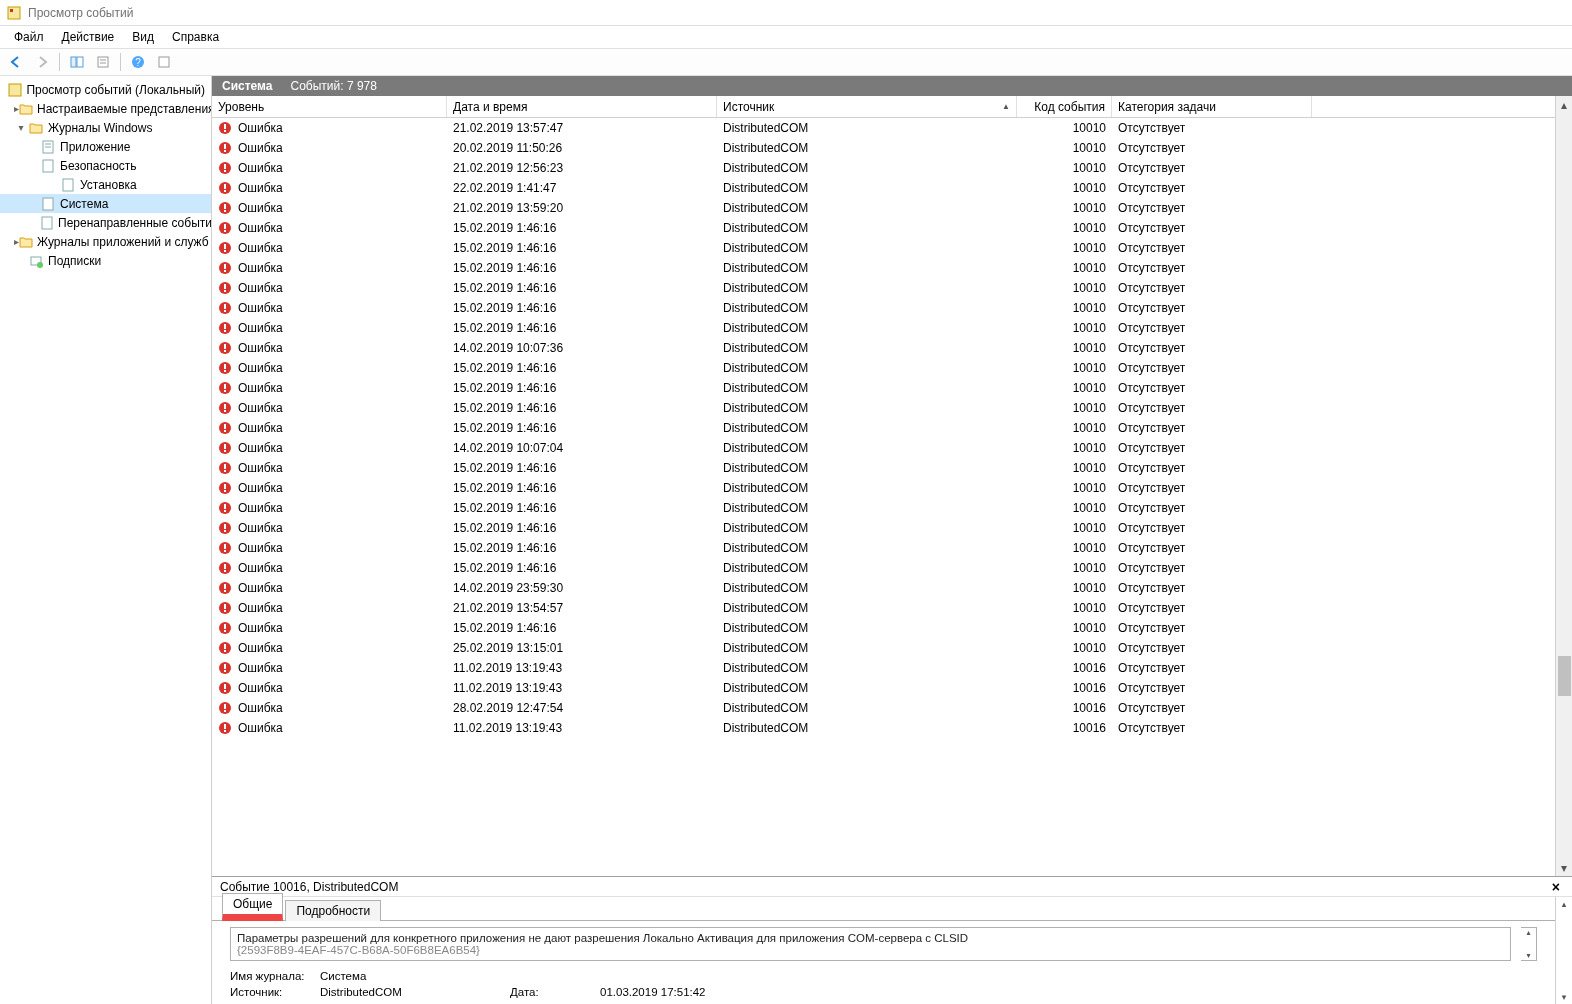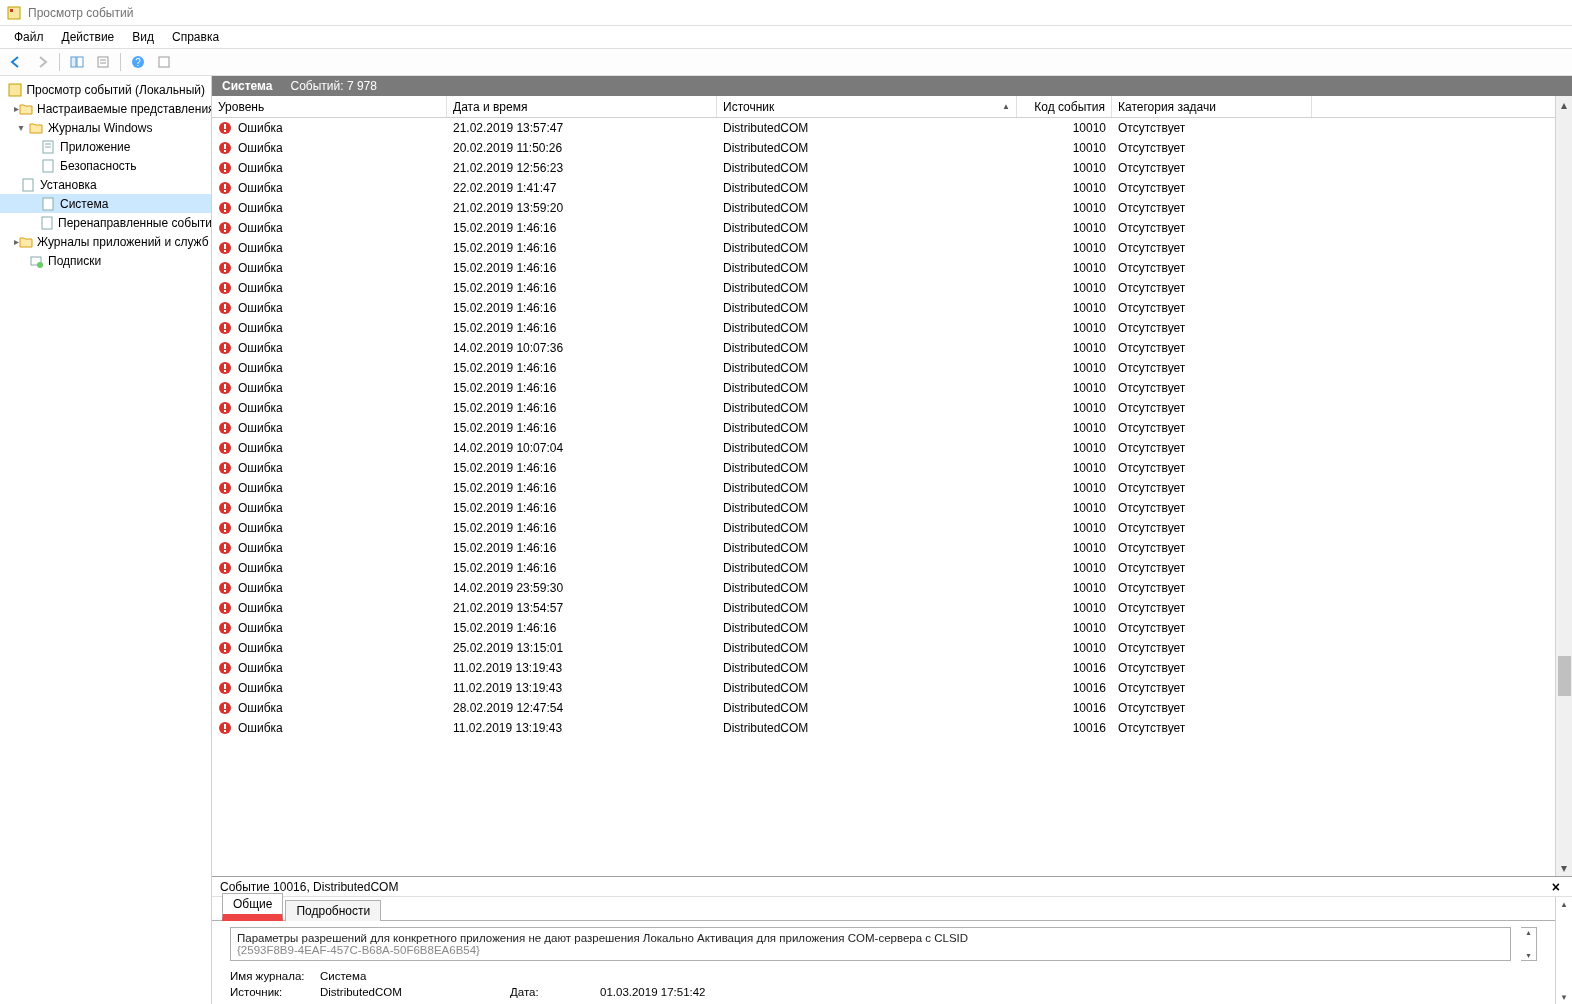--- a/index.html
+++ b/index.html
@@ -153,21 +153,21 @@
       <span>Приложение</span>
     </div>
     <div class="tree-node" style="padding-left:40px">
       <span class="node-icon">
           <svg width="14" height="14">
             <rect x="2" y="1" width="10" height="12" fill="#fff" stroke="#8aa"></rect>
           </svg>
         </span>
       <span>Безопасность</span>
     </div>
-    <div class="tree-node" style="padding-left:20px">
+    <div class="tree-node" style="padding-left:60px">
       <span class="node-icon">
           <svg width="14" height="14">
             <rect x="2" y="1" width="10" height="12" fill="#fff" stroke="#8aa"></rect>
           </svg>
         </span>
       <span>Установка</span>
     </div>
     <div class="tree-node selected" style="padding-left:40px">
       <span class="node-icon">
           <svg width="14" height="14">

